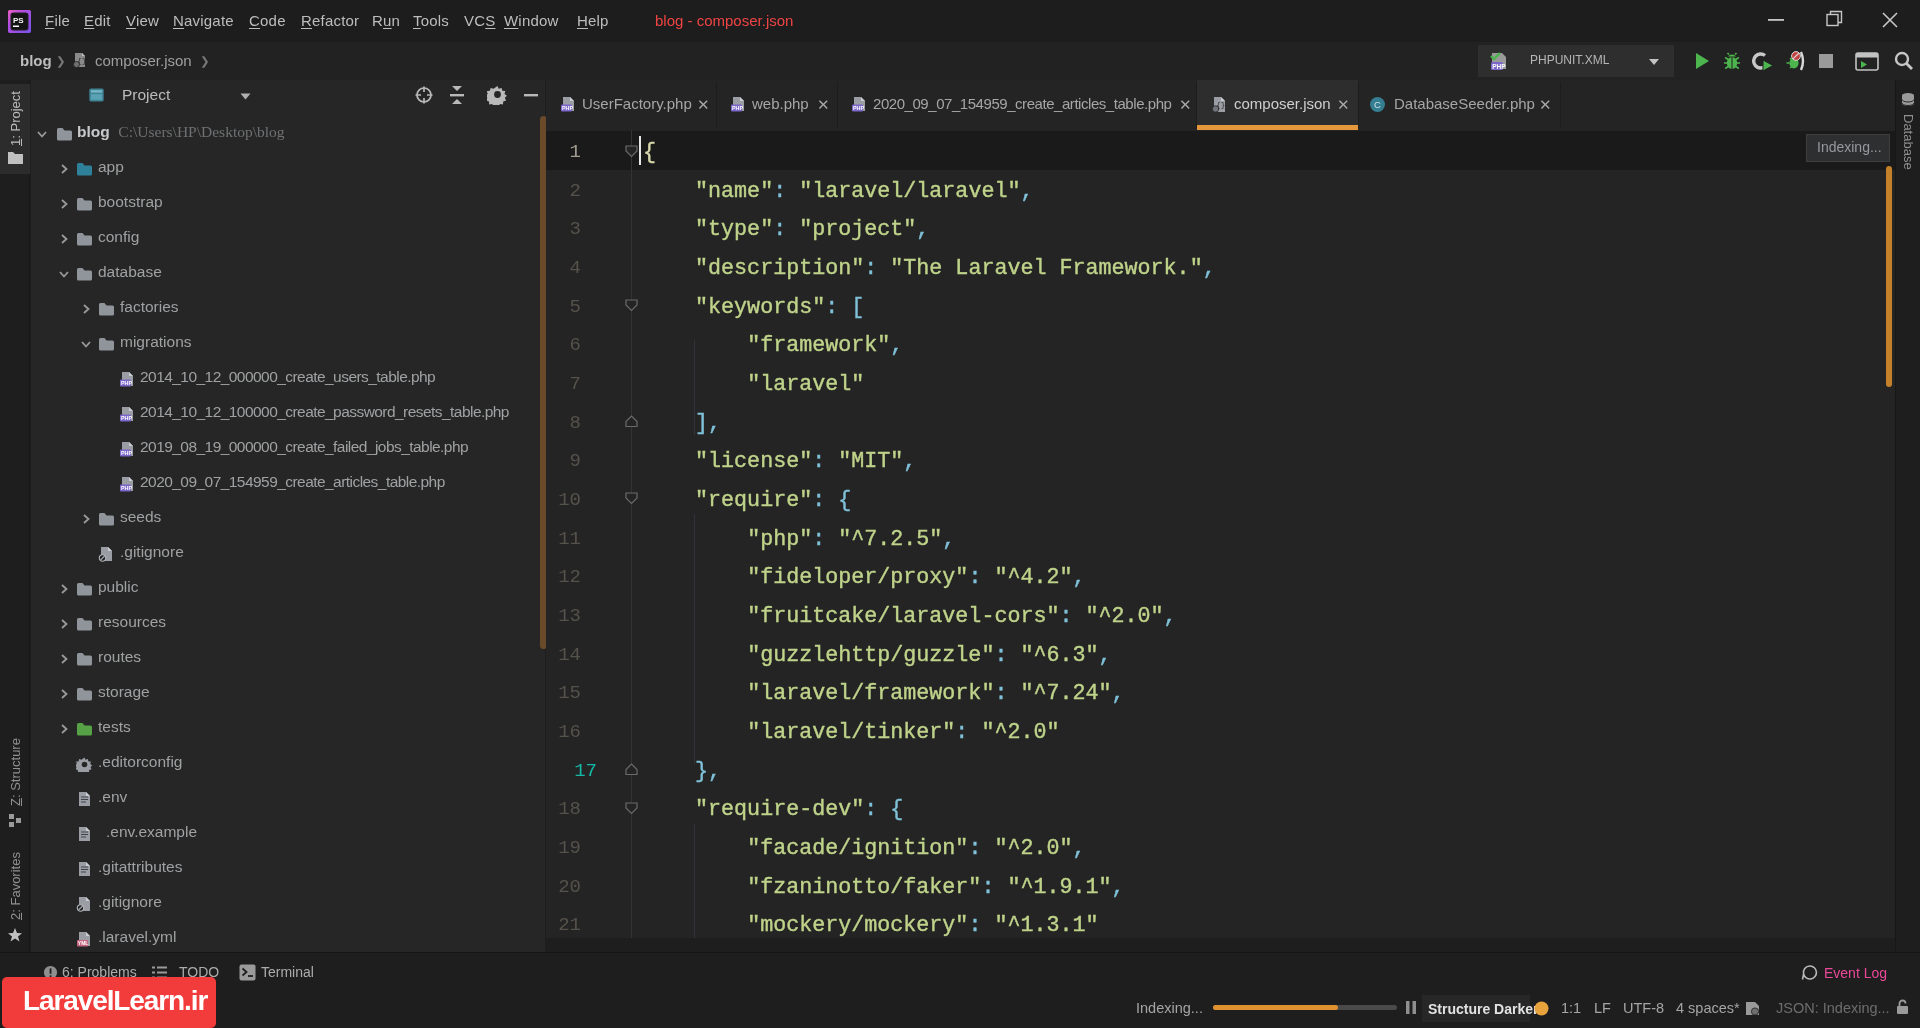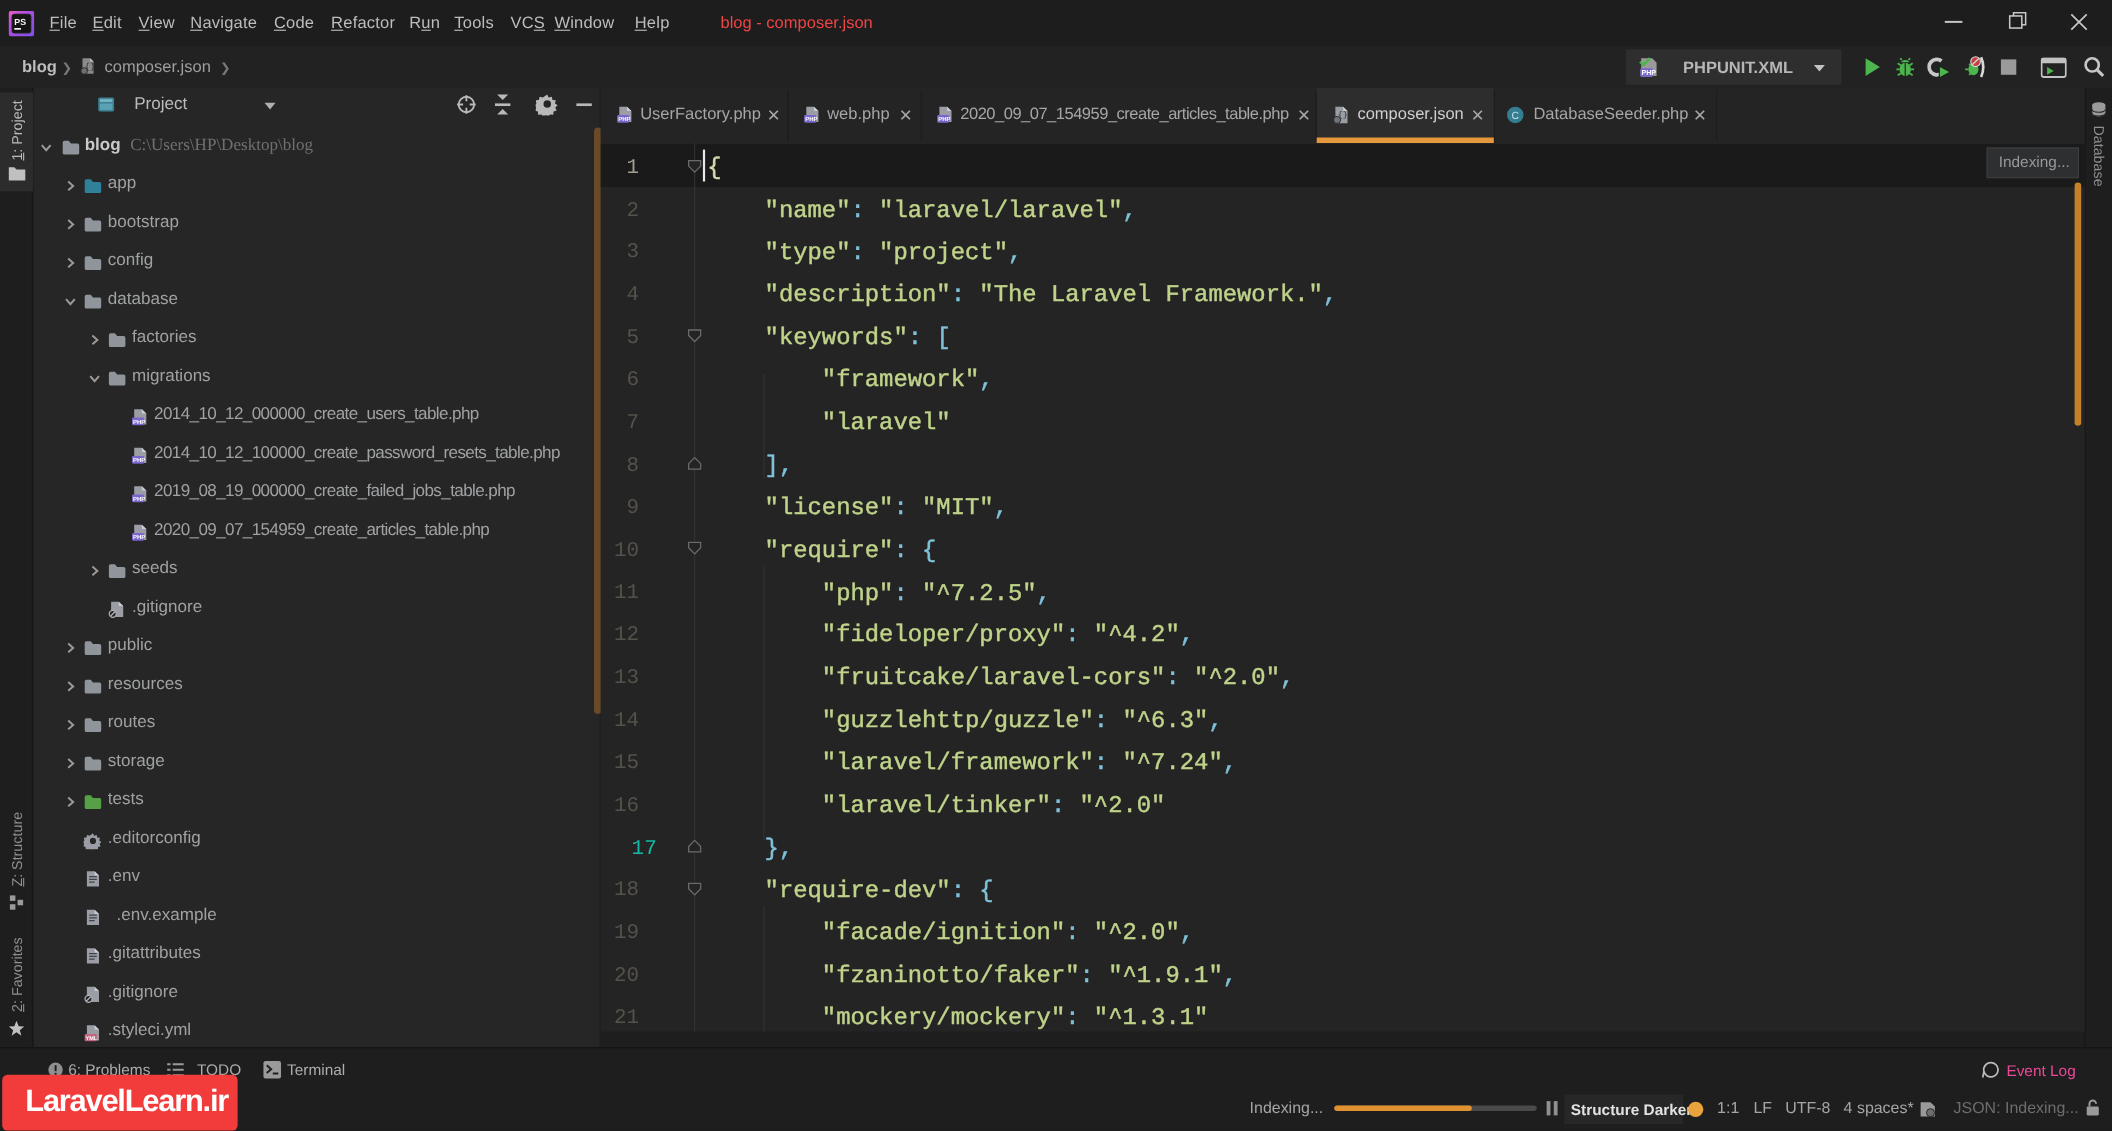--- a/index.html
+++ b/index.html
@@ -107,21 +107,21 @@
   <span class="crumb" style="left:95px">composer.json</span>
   <span class="crumb-ch" style="left:200px">❯</span>
 
   <div class="abs" style="left:1478px;top:45px;width:196px;height:32px;background:#2e2e2e;"></div>
   <svg class="abs" style="left:1488px;top:50px" width="22" height="22" viewBox="0 0 22 22">
     <path d="M4 3 h10 l4 4 v12 h-14 z" fill="#9a9a9a"></path>
     <rect x="3" y="12" width="12" height="8" rx="1.5" fill="#7b66c9"></rect>
     <text x="4.2" y="18.6" font-size="6.5" font-weight="bold" fill="#ffffff" font-family="Liberation Sans">PHP</text>
     <path d="M3 6 l3 3 l6 -6" stroke="#4db54d" stroke-width="2.4" fill="none"></path>
   </svg>
-  <span class="abs" style="left:1530px;top:53px;font-size:15px;color:#b6b6b6;font-weight:bold;">PHPUNIT.XML</span>
+  <span class="abs" style="left:1530px;top:53px;font-size:12px;color:#b6b6b6;">PHPUNIT.XML</span>
   <svg class="abs" style="left:1648px;top:57px" width="12" height="10" viewBox="0 0 12 10">
       <path d="M1 2 h10 l-5 6 z" fill="#c2c2c2"></path>
     </svg>
 
   <svg class="abs" style="left:1692px;top:51px" width="20" height="20" viewBox="0 0 20 20">
       <path d="M4 2 L17 10 L4 18 Z" fill="#4db54d"></path>
     </svg>
   <svg class="abs" style="left:1722px;top:51px" width="20" height="20" viewBox="0 0 20 20">
     <ellipse cx="10" cy="12" rx="5.2" ry="6" fill="#4db54d"></ellipse>
     <path d="M6 5.5 a4.5 3.5 0 0 1 8 0" fill="#4db54d"></path>
@@ -365,21 +365,21 @@
           <circle cx="4.5" cy="12" r="3.2" fill="#262626" stroke="#b0b4ba" stroke-width="1.1"></circle>
           <path d="M2.4 14.2 L6.7 9.9" stroke="#b0b4ba" stroke-width="1.1"></path>
         </svg></div>
       <div class="trow" style="left:98px;top:893px">.gitignore</div>
       <div class="abs" style="left:76px;top:931px"><svg width="17" height="16" viewBox="0 0 17 16">
           <path d="M3 1 h7 l4 4 v10 h-11 z" fill="#9a9ea4"></path>
           <path d="M10 1 l4 4 h-4 z" fill="#c9cdd2"></path>
           <rect x="1" y="9" width="11" height="6.5" rx="1" fill="#c4647e"></rect>
           <text x="1.8" y="14.3" font-size="5" font-weight="bold" fill="#fff" font-family="Liberation Sans">YML</text>
         </svg></div>
-      <div class="trow" style="left:98px;top:928px">.styleci.yml</div>
+      <div class="trow" style="left:98px;top:928px">.laravel.yml</div>
     </div>
 
   <div class="abs" style="left:540px;top:116px;width:7px;height:533px;background:#6a4a28;border-radius:4px;"></div>
 
   <div class="abs" id="tabbar"></div>
   <div class="abs" id="tab-active" style="left:1197px;top:80px;width:161px;height:50px;"></div>
   <div class="abs" style="left:1197px;top:125px;width:161px;height:5px;background:#e5973b;z-index:5;"></div>
   <div class="abs" style="left:716px;top:82px;width:1px;height:46px;background:#1d1d1d;"></div>
   <div class="abs" style="left:837px;top:82px;width:1px;height:46px;background:#1d1d1d;"></div>
   <div class="abs" style="left:1196px;top:82px;width:1px;height:46px;background:#1d1d1d;"></div>

